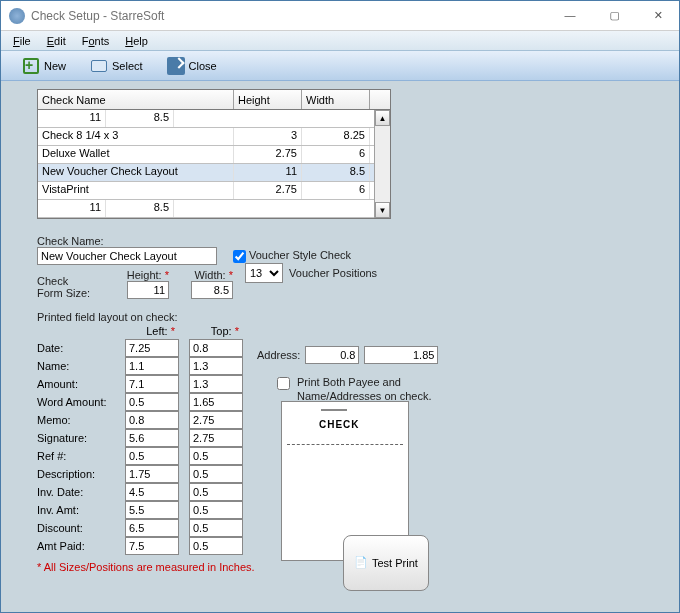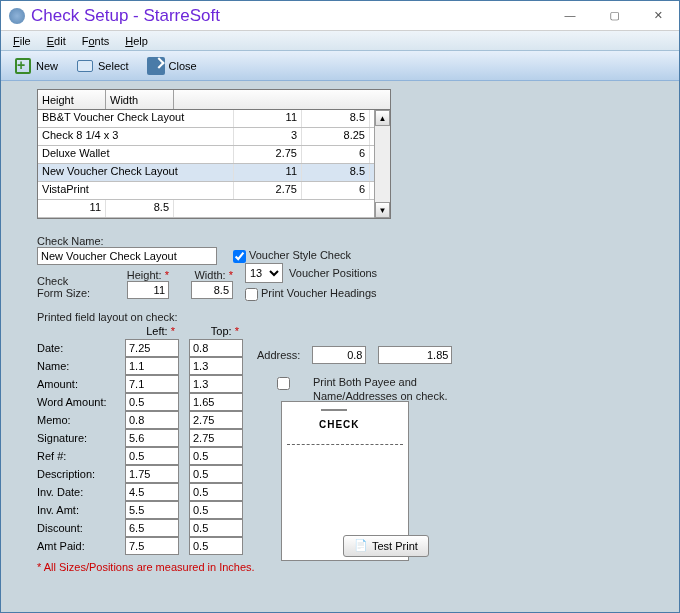--- a/index.html
+++ b/index.html
@@ -1,25 +1,25 @@
 <!DOCTYPE html>
 <html><head>
 <meta charset="utf-8">
 <style>
 *{margin:0;padding:0;box-sizing:border-box;font-family:"Segoe UI",Tahoma,sans-serif;font-size:11px;}
 body{background:#c9d6dd;width:680px;height:613px;overflow:hidden;border:1px solid #4a7ba8;position:relative;}
 .titlebar{height:30px;background:#fff;display:flex;align-items:center;padding:0 8px;border-bottom:1px solid #d0d0d0;}
 .app-icon{width:16px;height:16px;background:radial-gradient(circle,#8fb3d9,#5a87b3);border-radius:50%;margin-right:6px;}
-.title-text{color:#6d28d9;font-size:17px;}
+.title-text{color:#737373;font-size:12px;}
 .win-controls{margin-left:auto;display:flex;gap:18px;color:#555;font-size:13px;}
 .win-controls span{cursor:default;padding:4px 8px;}
 .menubar{height:20px;background:linear-gradient(#eef4f9,#d9e6f0);border-bottom:1px solid #a5c0d6;display:flex;gap:4px;padding:4px 6px;align-items:center;}
 .menu-item{padding:1px 5px;border:1px solid transparent;}
 .menu-item u{text-decoration:underline;}
-.toolbar{height:30px;background:linear-gradient(#e6effa,#b7d0ea);border-bottom:1px solid #8fb3d9;display:flex;align-items:center;padding:0 4px;}
+.toolbar{height:30px;background:linear-gradient(#e6effa,#b7d0ea);border-bottom:1px solid #8fb3d9;display:flex;align-items:center;padding:0 12px;gap:6px;}
 .tool-btn{display:flex;align-items:center;gap:4px;padding:2px 8px;border:1px solid transparent;border-radius:3px;}
 .content{padding:8px 30px 8px 36px;}
 .grid{width:354px;border:1px solid #7a7a7a;background:#fff;position:relative;}
 .grid-row{display:flex;border-bottom:1px solid #c0c0c0;}
 .grid-row.header{background:linear-gradient(#fdfdfd,#ececec);font-weight:normal;height:20px;border-bottom:1px solid #7a7a7a;color:#000;}
 .grid-row.header>div{display:flex;align-items:center;padding:0 4px;border-right:1px solid #a0a0a0;}
 .grid-row.data{height:18px;}
 .grid-row.data>div{padding:1px 4px;border-right:1px solid #e0e0e0;}
 .grid-row.sel{background:#d7e4f2;}
 .c1{width:196px;}
@@ -38,21 +38,21 @@
 .layout-table .hdr{text-align:right;padding-right:4px;}
 .layout-table input{width:100%;text-align:left;}
 .layout-table .lbl{align-self:center;}
 .red-footnote{color:#cc0000;margin-top:6px;}
 .asterisk{color:#cc0000;}
 .check-preview{width:128px;height:160px;border:1px solid #888;background:#fff;position:absolute;left:280px;top:400px;}
 .check-preview .top{height:38px;border-bottom:1px dashed #666;margin:5px 5px 0;position:relative;}
 .check-preview .chk-label{position:absolute;top:12px;left:32px;font-weight:bold;font-size:10px;letter-spacing:1px;}
 .check-preview .top::before,.check-preview .top::after{content:"";position:absolute;background:#888;height:2px;}
 .check-preview .top::before{top:2px;left:34px;width:26px;}
-.test-print{position:absolute;left:342px;top:534px;padding:3px 10px;background:linear-gradient(#fff,#e0e0e0);border:1px solid #888;border-radius:3px;display:flex;align-items:center;gap:4px;}
+.test-print{position:absolute;left:342px;top:534px;padding:20px 10px;background:linear-gradient(#fff,#e0e0e0);border:1px solid #888;border-radius:8px;display:flex;align-items:center;gap:4px;}
 .print-icon{width:14px;height:14px;display:inline-block;}
 .print-icon::before{content:"📄";font-size:11px;}
 .toolbar .ico{width:18px;height:18px;display:inline-flex;align-items:center;justify-content:center;}
 .ico-new::before{content:"";display:block;width:12px;height:12px;border:2px solid #3a8a2a;border-radius:2px;position:relative;}
 .ico-new::after{content:"+";color:#3a8a2a;font-weight:bold;position:absolute;font-size:14px;margin-left:-4px;margin-top:-2px;}
 .ico-select::before{content:"";display:block;width:14px;height:10px;border:1px solid #4a7ba8;border-radius:2px;background:#dbe9f7;}
 .ico-close{display:inline-block;width:14px;height:14px;background:#4a7ba8;border-radius:2px;position:relative;}
 .ico-close::before{content:"";position:absolute;left:8px;top:2px;width:6px;height:6px;border-right:2px solid #fff;border-top:2px solid #fff;transform:rotate(45deg);}
 </style>
 </head>
@@ -87,30 +87,30 @@
   <div class="tool-btn">
       <span class="ico ico-close"></span>
       <span>Close</span>
     </div>
 </div>
 
 <div class="content">
 
   <div class="grid">
     <div class="grid-row header">
+      <div class="c1">Check Name</div>
       <div class="c2" style="text-align:left;">
           <span>Height</span>
         </div>
       <div class="c3" style="text-align:right;">
           <span>Width</span>
         </div>
     </div>
     <div id="grid-body">
         <div class="grid-row data">
-          <div class="c1">BB&amp;T Voucher Check Layout</div>
           <div class="c2">11</div>
           <div class="c3">8.5</div>
         </div>
         <div class="grid-row data">
           <div class="c1">Check 8 1/4 x 3</div>
           <div class="c2">3</div>
           <div class="c3">8.25</div>
         </div>
         <div class="grid-row data">
           <div class="c1">Deluxe Wallet</div>
@@ -146,21 +146,20 @@
     </div>
 
     <div style="position:relative;height:40px;margin-top:4px;">
       <div style="position:absolute;left:0;top:6px;"><label><span>Check</span><br><span>Form Size:</span></label></div>
       <div style="position:absolute;left:78px;top:0;text-align:right;width:54px;"><label><span>Height:</span> <span class="asterisk">*</span></label><br><input type="text" style="width: 42px; text-align: right;" value="11"></div>
       <div style="position:absolute;left:142px;top:0;text-align:right;width:54px;"><label><span>Width:</span> <span class="asterisk">*</span></label><br><input type="text" style="width: 42px; text-align: right;" value="8.5"></div>
       <div style="position:absolute;left:208px;top:-6px;">
         <select style="width:38px;"><option>13</option></select>
         <label style="margin-left:3px;">Voucher Positions</label>
       </div>
-      <div style="position:absolute;left:208px;top:18px;"><label><input type="checkbox" style=""><span>Print Voucher Headings</span></label></div>
     </div>
 
     <div style="margin-top:2px;"><label>Printed field layout on check:</label></div>
     <div class="layout-table">
       <div></div>
       <div class="hdr"><span>Left:</span> <span class="asterisk">*</span></div>
       <div class="hdr"><span>Top:</span> <span class="asterisk">*</span></div>
     </div>
     <div class="layout-table" id="layout-body">
         <div class="lbl">Date:</div>
@@ -194,26 +193,26 @@
         <input type="text" value="5.5" style="">
         <input type="text" value="0.5" style="">
         <div class="lbl">Discount:</div>
         <input type="text" value="6.5" style="">
         <input type="text" value="0.5" style="">
         <div class="lbl">Amt Paid:</div>
         <input type="text" value="7.5" style="">
         <input type="text" value="0.5" style="">
       </div>
 
-    <div style="position:absolute;left:256px;top:345px;display:flex;align-items:center;gap:12px;">
+    <div style="position:absolute;left:256px;top:345px;display:flex;align-items:center;gap:5px;">
       <label>Address:</label>
       <input type="text" style="width: 54px; text-align: right;" value="0.8">
       <input type="text" style="width: 74px; text-align: right;" value="1.85">
     </div>
-    <div style="position:absolute;left:276px;top:374px;display:flex;align-items:flex-start;gap:20px;width:180px;">
+    <div style="position:absolute;left:276px;top:374px;display:flex;align-items:flex-start;gap:4px;width:180px;">
       <input type="checkbox" style="margin-top: 2px;">
       <label style="line-height:1.3;">Print Both Payee and Name/Addresses on check.</label>
     </div>
     <div class="check-preview">
       <div class="top">
           <span class="chk-label">CHECK</span>
         </div>
     </div>
     <button class="test-print">
         <span class="print-icon"></span>

